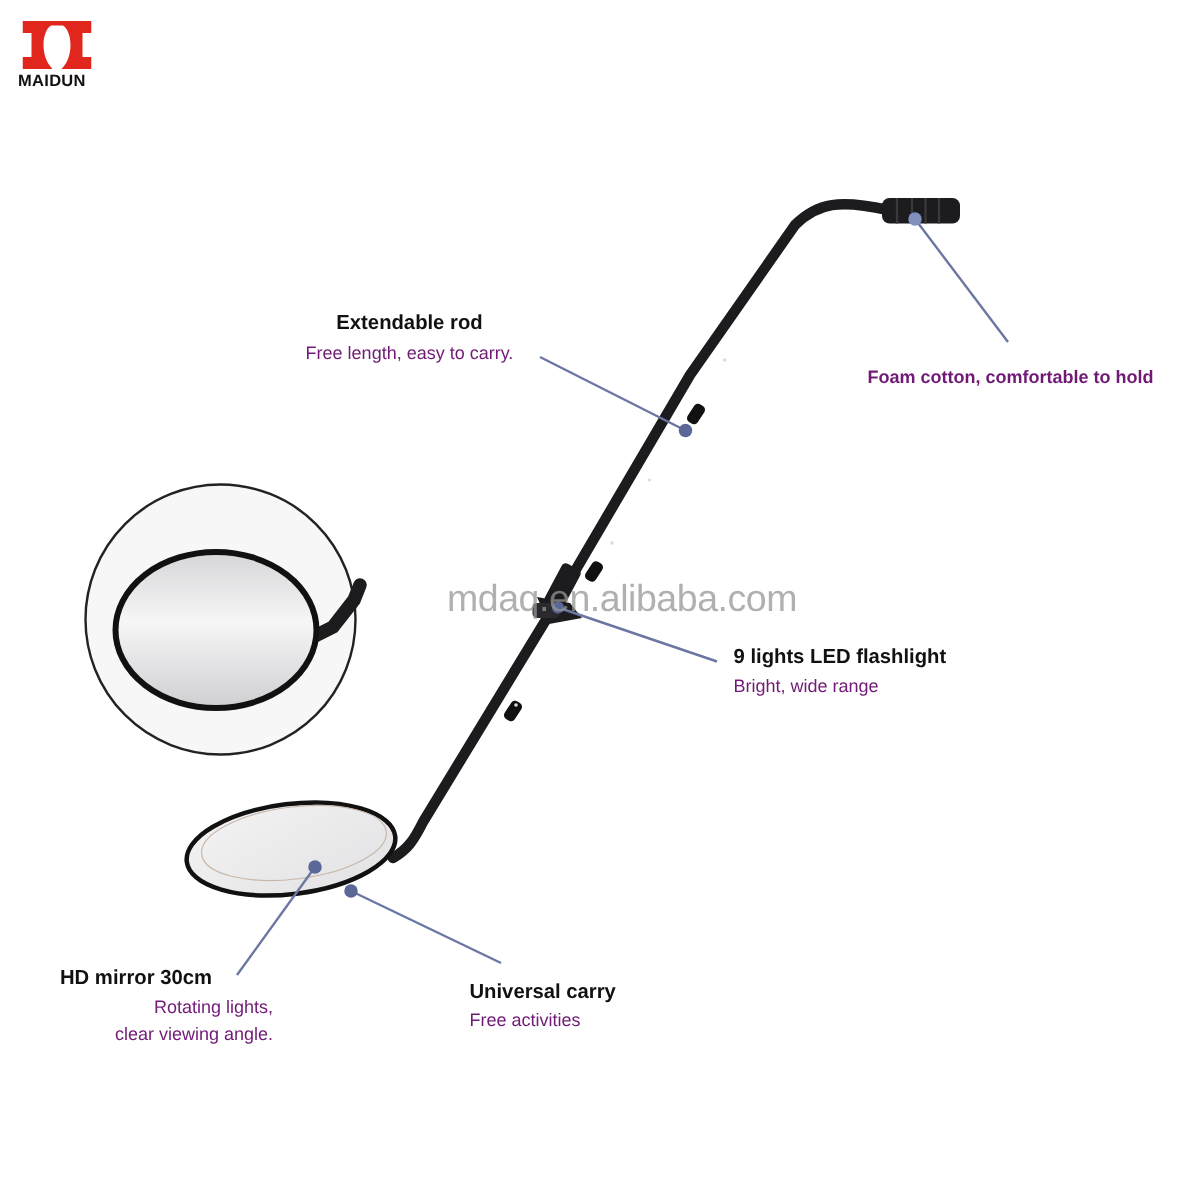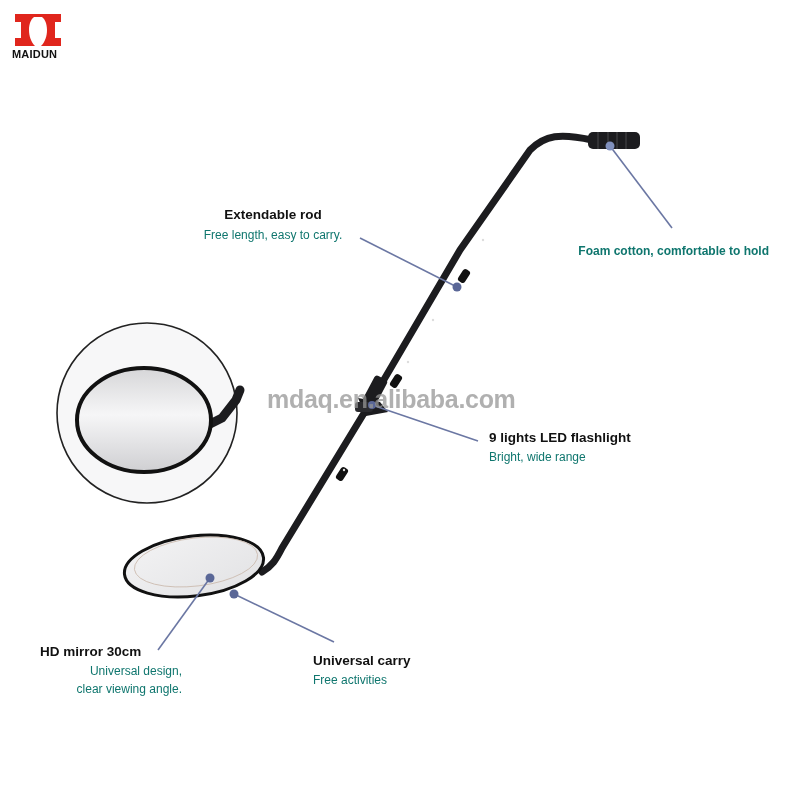--- a/index.html
+++ b/index.html
@@ -41,35 +41,34 @@
       color: #222;
     }
     .label .title {
       font-weight: bold;
       font-size: 13.5px;
       color: #111;
       white-space: nowrap;
     }
     .label .desc {
       font-size: 12px;
-      color: #0f766e;
+      color: #701a75;
       margin-top: 6px;
       line-height: 18px;
       white-space: nowrap;
     }
     .right-align { text-align: right; }
     .watermark {
       position: absolute;
-      left: 267px;
+      left: 298px;
       top: 385px;
       font-size: 25px;
       color: rgba(150,150,150,0.75);
       letter-spacing: -0.3px;
       white-space: nowrap;
-      font-weight: bold;
     }
   </style>
 </head>
 <body>
 
 <div class="logo">
   <svg class="logo-mark" width="46" height="32" viewBox="0 0 46 32">
     <path d="M0 0 H46 V8 H40 V24 H46 V32 H26 C30 28 32 22 32 16 C32 10 30 5 27 3 H19 C16 5 14 10 14 16 C14 22 16 28 20 32 H0 V24 H6 V8 H0 Z" fill="#e0261d"></path>
     <path d="M23 6 C26 9 27 12 27 16 C27 20 26 24 23 27 C20 24 19 20 19 16 C19 12 20 9 23 6 Z" fill="#ffffff"></path>
   </svg>
@@ -154,21 +153,21 @@
 </div>
 
 <div class="label" style="left:489px; top:430px;">
   <div class="title">9 lights LED flashlight</div>
   <div class="desc" style="margin-top:3px;">Bright, wide range</div>
 </div>
 
 <div class="label right-align" style="left:40px; top:644px; width:142px;">
   <div class="title" style="text-align:left;">HD mirror 30cm</div>
   <div class="desc" style="margin-top:3px;">
-    <div>Universal design,</div>
+    <div>Rotating lights,</div>
     <div>clear viewing angle.</div>
   </div>
 </div>
 
 <div class="label" style="left:313px; top:653px;">
   <div class="title">Universal carry</div>
   <div class="desc" style="margin-top:3px;">Free activities</div>
 </div>
 
 </body></html>

